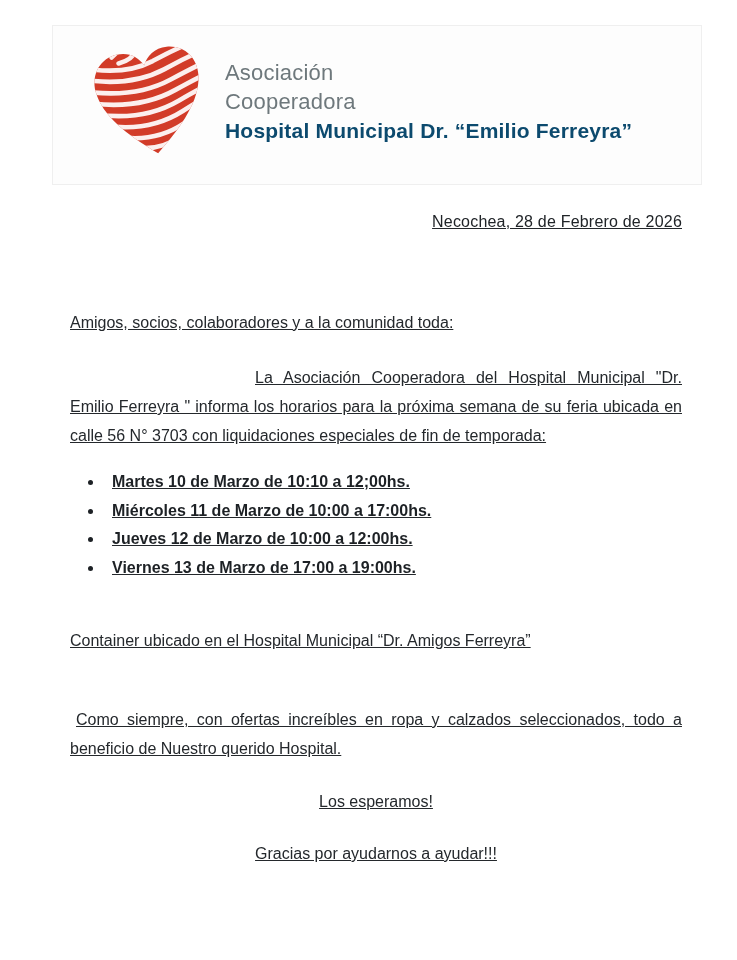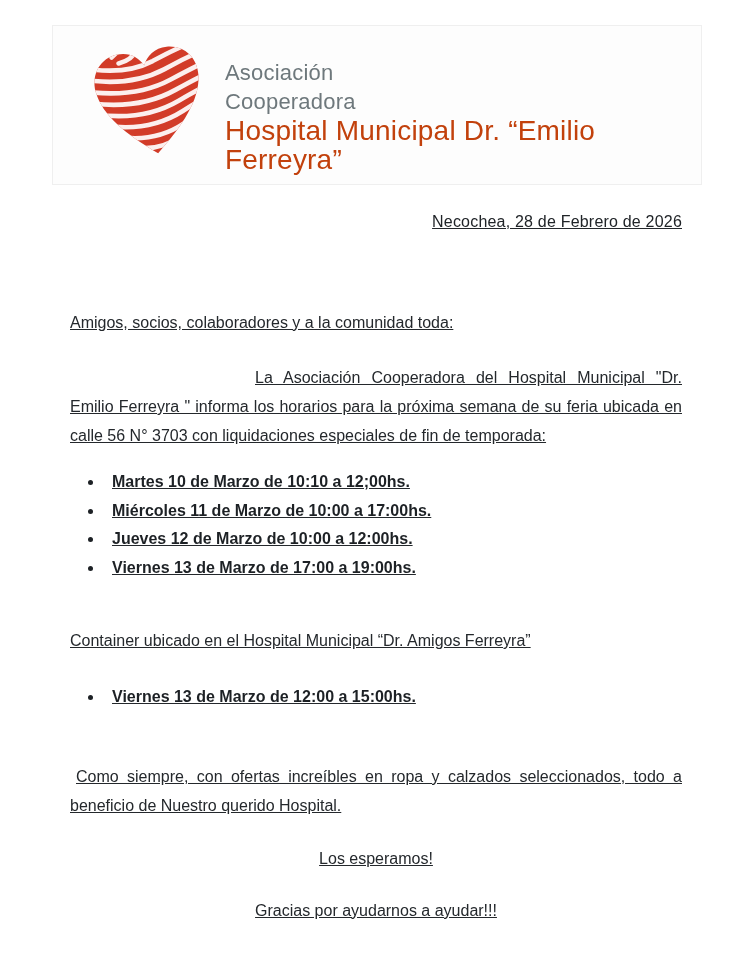--- a/index.html
+++ b/index.html
@@ -38,23 +38,23 @@
   }
   .org-block {
     margin-left: 14px;
     padding-top: 32px;
     color: #6e787c;
     font-size: 22px;
     line-height: 29px;
     letter-spacing: 0.2px;
   }
   .org-line-bold {
-    font-weight: 400;
-    font-size: 28px;
-    color: #c2410c;
+    font-weight: 700;
+    font-size: 21px;
+    color: #0c4a6e;
   }
 
   
   .letter-body {
     position: absolute;
     left: 70px;
     top: 185px;
     width: 612px;
     font-size: 16px;
     line-height: 29px;
@@ -160,23 +160,20 @@
 
     <ul class="schedule-list">
       <li>Martes 10 de Marzo de 10:10 a 12;00hs.</li>
       <li>Miércoles 11 de Marzo de 10:00 a 17:00hs.</li>
       <li>Jueves 12 de Marzo de 10:00 a 12:00hs.</li>
       <li>Viernes 13 de Marzo de 17:00 a 19:00hs.</li>
     </ul>
 
     <div class="container-heading">Container ubicado en el Hospital Municipal “Dr. Amigos Ferreyra”</div>
 
-    <ul class="container-list">
-      <li>Viernes 13 de Marzo de 12:00 a 15:00hs.</li>
-    </ul>
 
     <div class="closing-paragraph">Como siempre, con ofertas increíbles en ropa y calzados seleccionados, todo a beneficio de Nuestro querido Hospital.</div>
 
     <div class="farewell">Los esperamos!</div>
 
     <div class="thanks">Gracias por ayudarnos a ayudar!!!</div>
 
   </div>
 </div>
 

